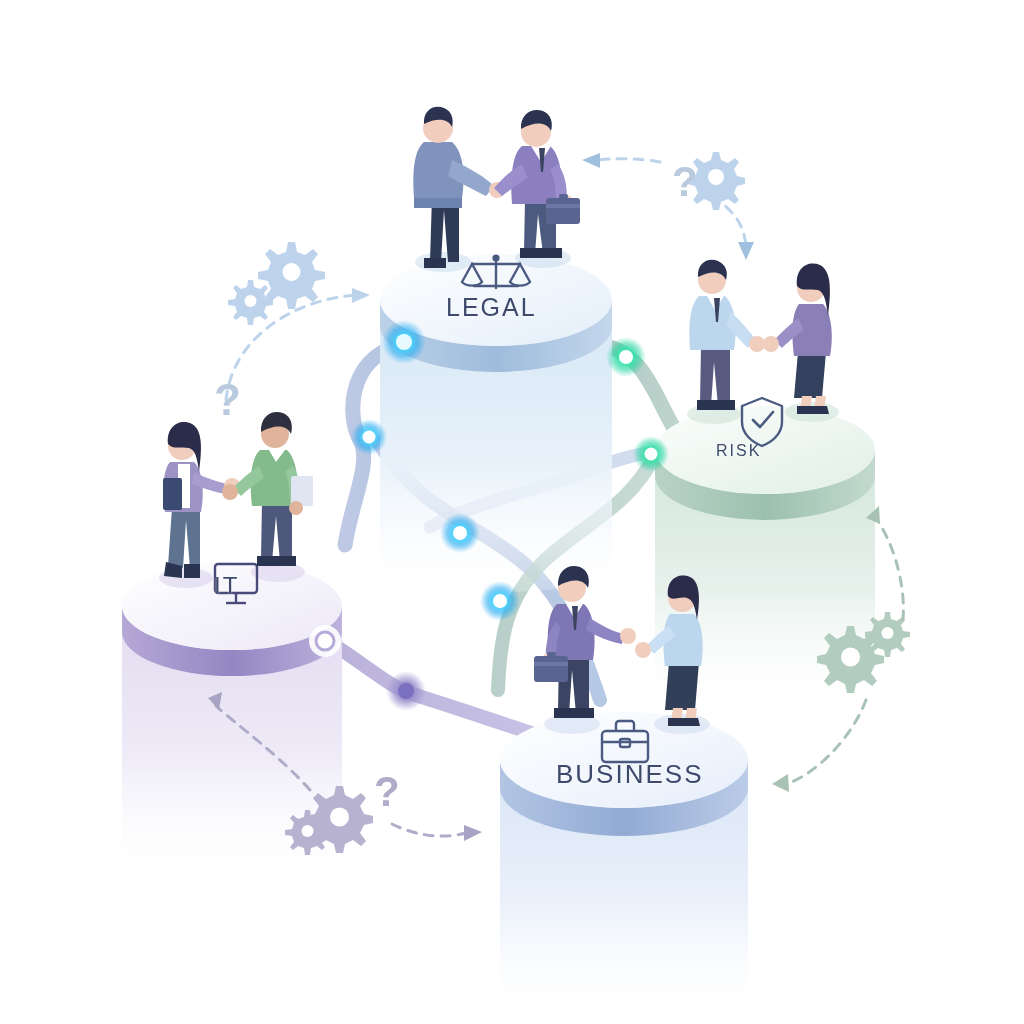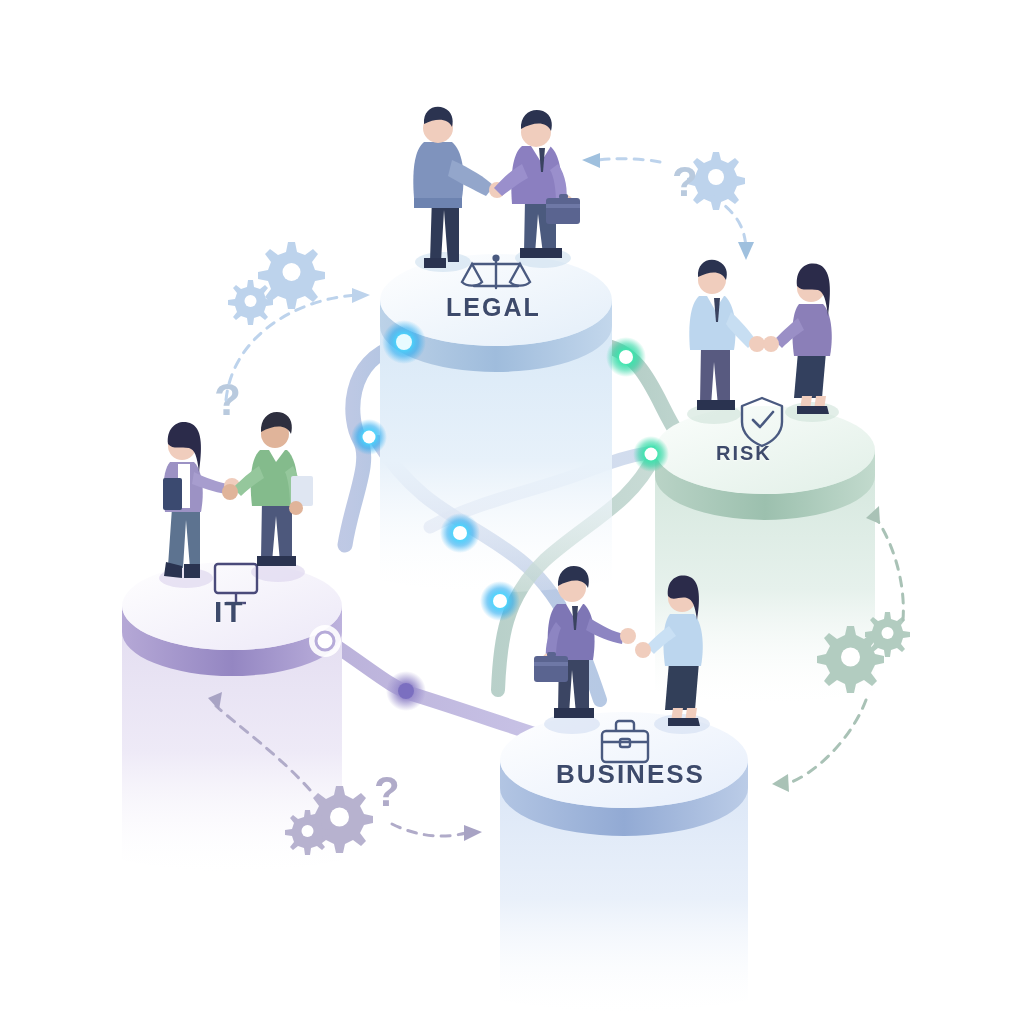--- a/index.html
+++ b/index.html
@@ -1,25 +1,25 @@
 <!DOCTYPE html>
 <html><head>
 <meta charset="utf-8">
 <style>
   html,body{margin:0;padding:0;background:#ffffff;}
   body{width:1024px;height:1024px;overflow:hidden;
        font-family:"Liberation Sans","DejaVu Sans",sans-serif;}
   #stage{position:relative;width:1024px;height:1024px;background:#ffffff;}
   #scene{position:absolute;inset:0;}
-  .lbl{position:absolute;font-weight:700;letter-spacing:2px;
+  .lbl{position:absolute;font-weight:400;letter-spacing:2px;
        color:#3d4a6b;pointer-events:none;white-space:nowrap;
        text-shadow:0 1px 2px rgba(255,255,255,.75);}
   #lbl-legal{left:446px;top:293px;font-size:25px;}
-  #lbl-risk{left:716px;top:442px;font-size:20px;}
-  #lbl-it{left:214px;top:595px;font-size:30px;}
+  #lbl-risk{left:716px;top:442px;font-size:16px;}
+  #lbl-it{left:214px;top:572px;font-size:24px;}
   #lbl-business{left:556px;top:759px;font-size:26px;}
 </style>
 </head>
 <body>
 
 <div id="stage">
 
   <svg id="scene" viewBox="0 0 1024 1024">
     <defs>
       <linearGradient id="gLegalBody" x1="0" y1="0" x2="0" y2="1">

